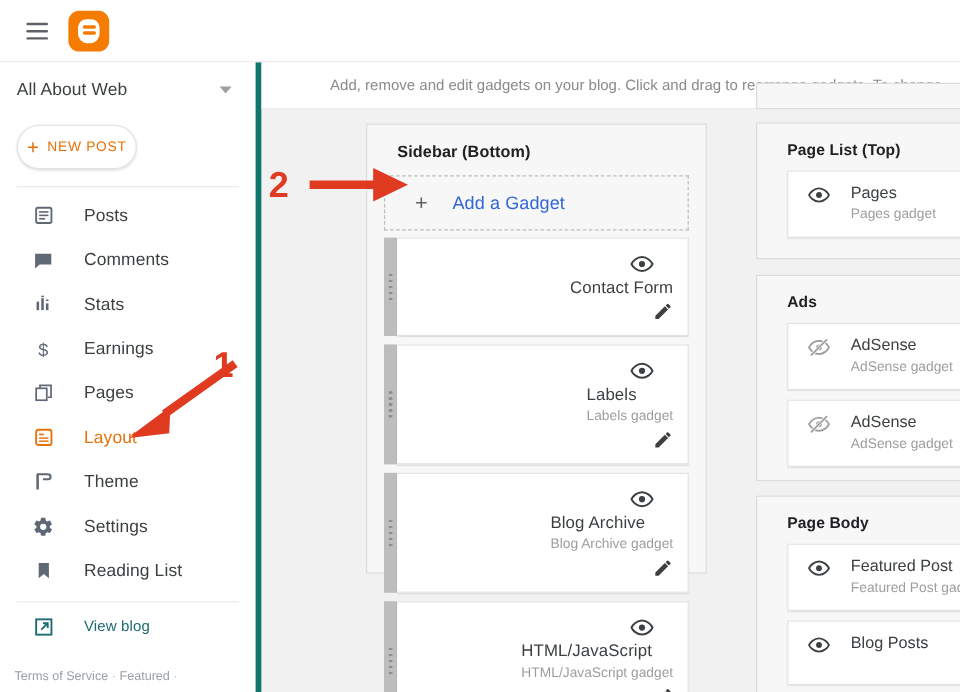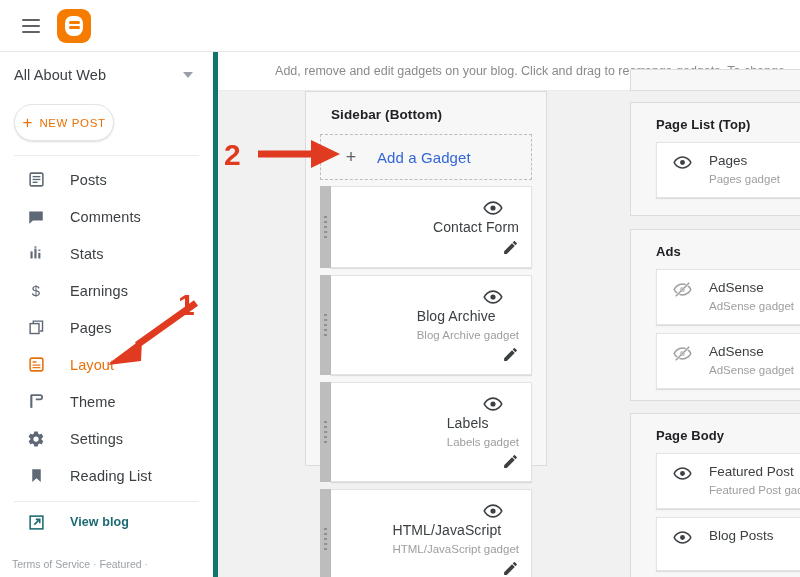--- a/index.html
+++ b/index.html
@@ -79,21 +79,21 @@
   .nav-item.active .ni-label { color: #e8710a; }
   .nav-item svg { display: block; }
 
   .view-divider { margin: 7px 14px 0 14px; height: 1px; background: #ececec; }
   .viewblog {
     display: flex; align-items: center; height: 40px;
     padding-left: 26px; cursor: pointer;
   }
   .viewblog .vb-icon { width: 20px; height: 20px; margin-right: 24px;
     display: flex; align-items: center; justify-content: center; }
-  .viewblog .vb-label { font-size: 12.5px; color: #1c6b72; font-weight: bold; letter-spacing: .1px; }
+  .viewblog .vb-label { font-size: 12.5px; color: #1c6b72; font-weight: normal; letter-spacing: .1px; }
 
   .legal {
     margin-top: 12px; padding: 0 12px 0 12px;
     font-size: 10.5px; color: #9aa0a6; line-height: 21px;
   }
   .legal a { color: #9aa0a6; text-decoration: none; cursor: pointer; }
   .legal .sep { color: #bdc1c6; }
   .legal .l2 { padding-left: 12px; }
 
   
@@ -332,21 +332,21 @@
   </div>
 
   <div class="main">
 
     <div class="helpbar">
       <span>Add, remove and edit gadgets on your blog. Click and drag to rearrange gadgets. To change</span>
     </div>
 
     <div class="canvas">
 
-      <div class="panel" style="left:87px; top:0px; width:242px; height:375px;">
+      <div class="panel" style="left:87px; top:12px; width:284px; height:375px;">
         <div class="panel-title">Sidebar (Bottom)</div>
 
         <div class="add-gadget">
           <span class="ag-plus">+</span>
           <span class="ag-label">Add a Gadget</span>
         </div>
 
         <div class="gadget-list">
 
           <div class="gadget">
@@ -379,22 +379,22 @@
               </div>
             <div class="gadget-card">
               <div class="gadget-row">
                 <span class="eye">
                   <svg width="20" height="20" viewBox="0 0 24 24">
                       <path d="M12 5C6.8 5 2.7 9.2 1.5 12c1.2 2.8 5.3 7 10.5 7s9.3-4.2 10.5-7C21.3 9.2 17.2 5 12 5z" fill="none" stroke="#3c4043" stroke-width="2"></path>
                       <circle cx="12" cy="12" r="3.1" fill="#3c4043"></circle>
                     </svg>
                 </span>
                 <div class="gadget-texts">
-                  <div class="gadget-name">Blog Archive</div>
-                  <div class="gadget-sub">Blog Archive gadget</div>
+                  <div class="gadget-name">Labels</div>
+                  <div class="gadget-sub">Labels gadget</div>
                 </div>
                 <span class="pencil">
                   <svg width="17" height="17" viewBox="0 0 24 24">
                       <path d="M3 17.2V21h3.8L18 9.8 14.2 6 3 17.2zM20.7 7.1a1 1 0 0 0 0-1.4l-2.4-2.4a1 1 0 0 0-1.4 0l-1.8 1.8L18.9 8.9l1.8-1.8z" fill="#3c4043"></path>
                     </svg>
                 </span>
               </div>
             </div>
           </div>
 
@@ -404,22 +404,22 @@
               </div>
             <div class="gadget-card">
               <div class="gadget-row">
                 <span class="eye">
                   <svg width="20" height="20" viewBox="0 0 24 24">
                       <path d="M12 5C6.8 5 2.7 9.2 1.5 12c1.2 2.8 5.3 7 10.5 7s9.3-4.2 10.5-7C21.3 9.2 17.2 5 12 5z" fill="none" stroke="#3c4043" stroke-width="2"></path>
                       <circle cx="12" cy="12" r="3.1" fill="#3c4043"></circle>
                     </svg>
                 </span>
                 <div class="gadget-texts">
-                  <div class="gadget-name">Labels</div>
-                  <div class="gadget-sub">Labels gadget</div>
+                  <div class="gadget-name">Blog Archive</div>
+                  <div class="gadget-sub">Blog Archive gadget</div>
                 </div>
                 <span class="pencil">
                   <svg width="17" height="17" viewBox="0 0 24 24">
                       <path d="M3 17.2V21h3.8L18 9.8 14.2 6 3 17.2zM20.7 7.1a1 1 0 0 0 0-1.4l-2.4-2.4a1 1 0 0 0-1.4 0l-1.8 1.8L18.9 8.9l1.8-1.8z" fill="#3c4043"></path>
                     </svg>
                 </span>
               </div>
             </div>
           </div>
 

